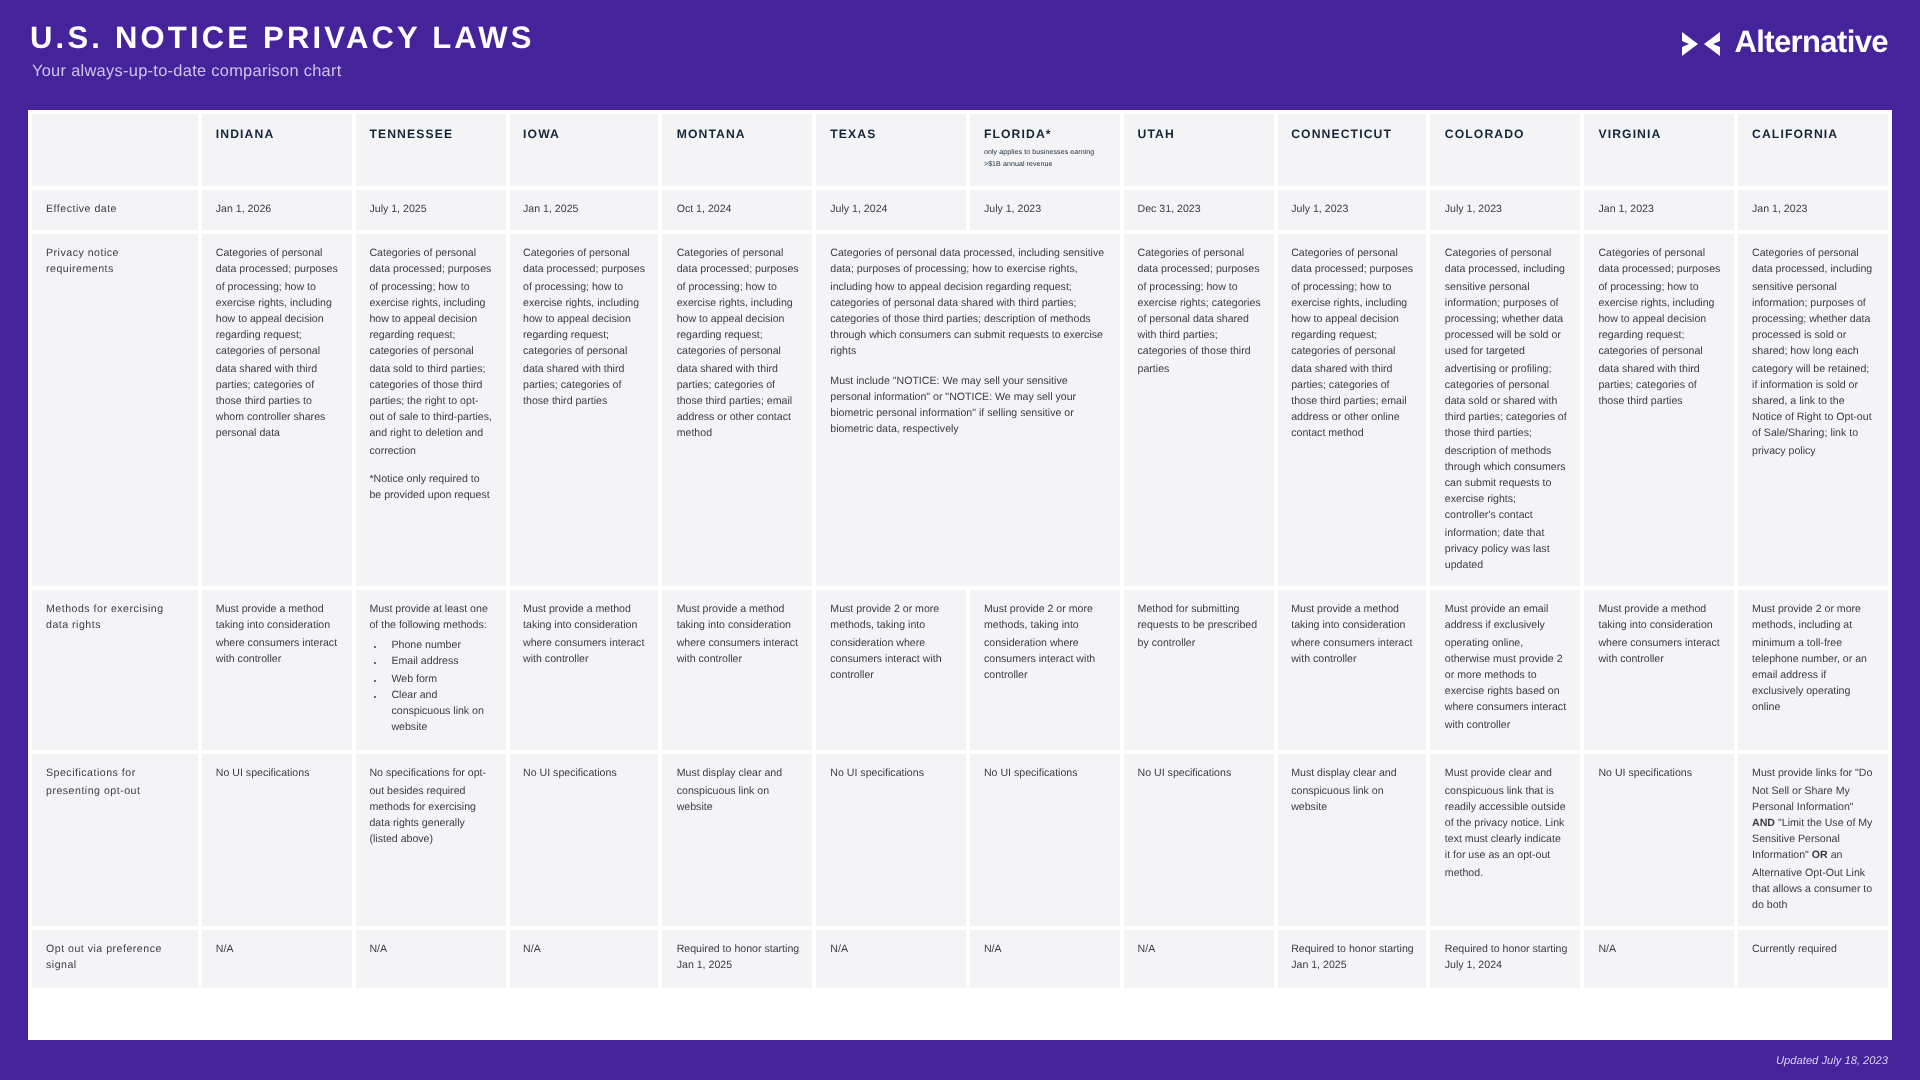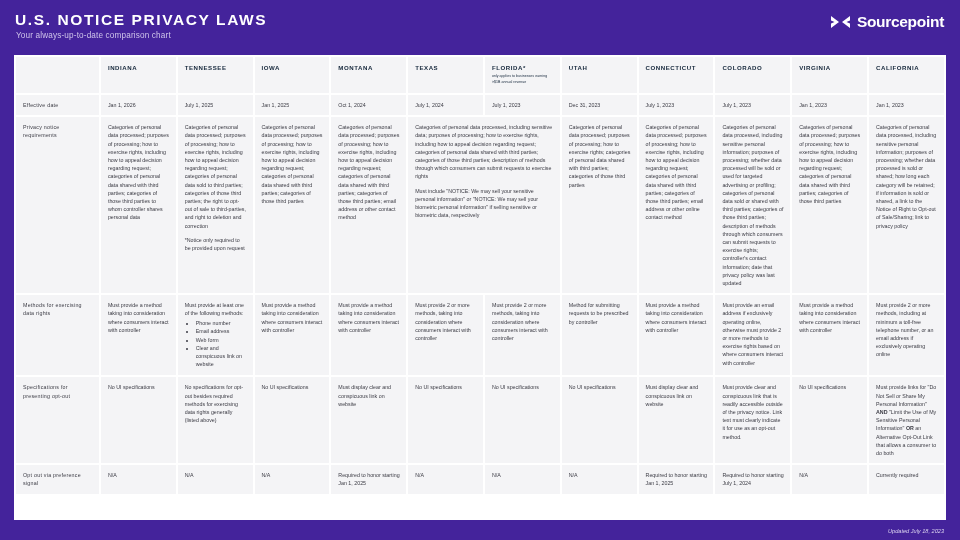--- a/index.html
+++ b/index.html
@@ -87,21 +87,21 @@
 <div id="page">
 
   <div class="header">
     <div class="title">U.S. NOTICE PRIVACY LAWS</div>
     <div class="subtitle">Your always-up-to-date comparison chart</div>
     <div class="logo">
       <svg class="logo-mark" width="22" height="16" viewBox="0 0 22 16">
         <path d="M1 2 L9 8 L1 14 L1 9.5 L4.5 8 L1 6.5 Z" fill="#ffffff"></path>
         <path d="M20 2 L12 8 L20 14 L20 9.5 L16.5 8 L20 6.5 Z" fill="#ffffff"></path>
       </svg>
-      <span class="logo-text">Sourcepoint</span>
+      <span class="logo-text">Alternative</span>
     </div>
   </div>
 
   <div class="table-wrap">
     <table class="grid">
       <colgroup>
         <col style="width:82px">
           <col style="width:74px">
           <col style="width:74px">
           <col style="width:74px">

